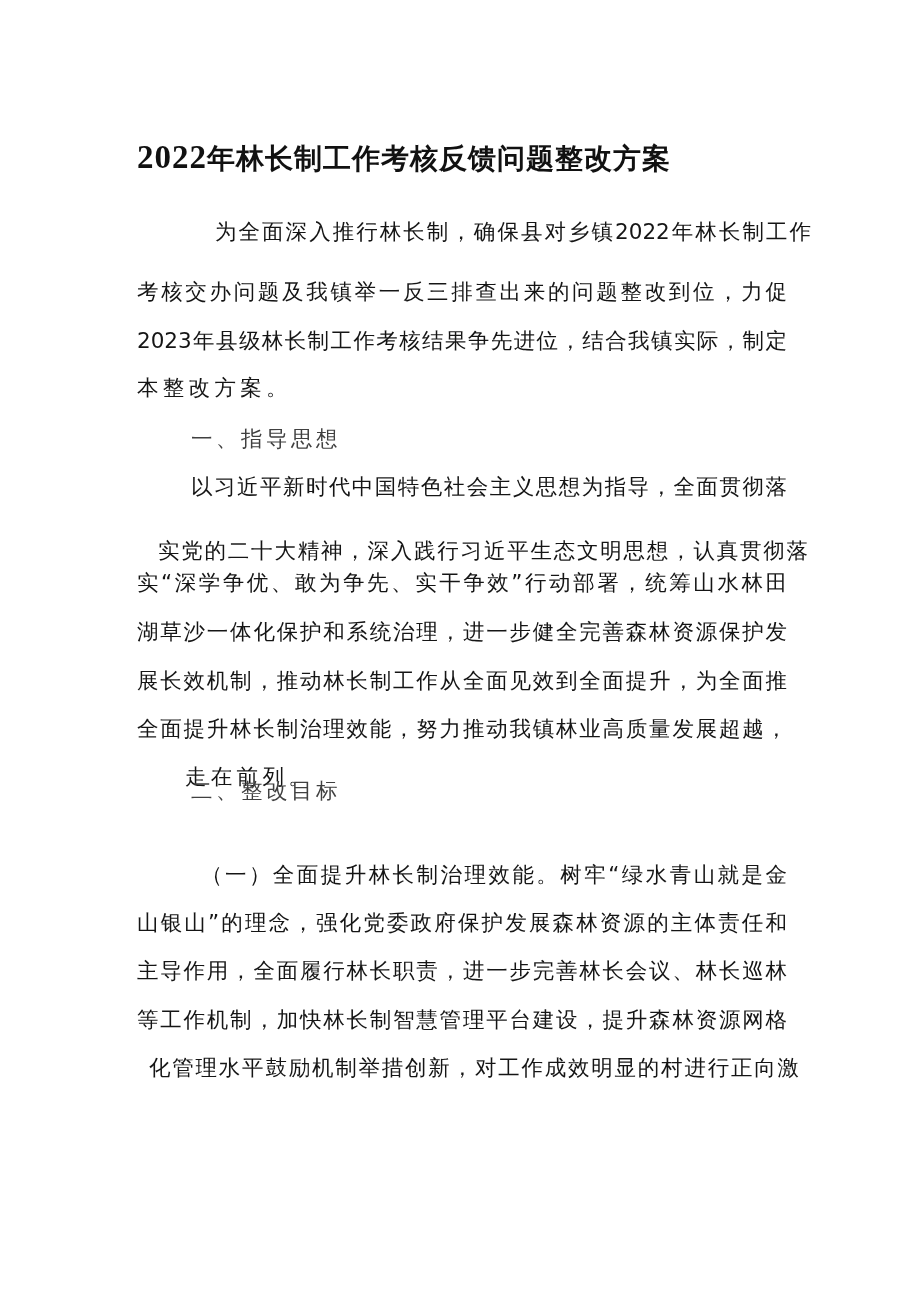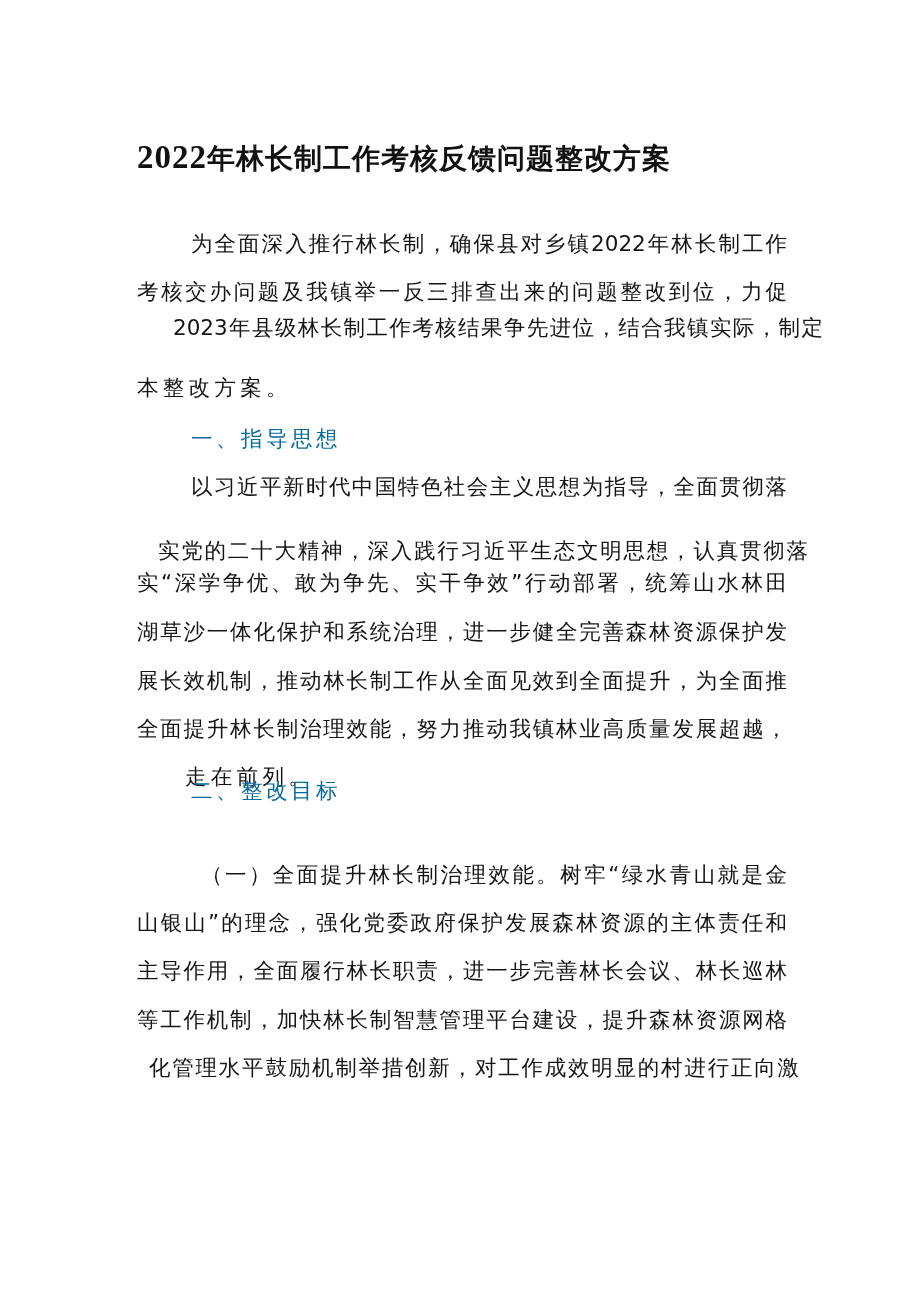--- a/index.html
+++ b/index.html
@@ -67,33 +67,33 @@
     }
     .heading {
       position: absolute;
       left: 54px;
       height: 30px;
       font-size: 21.5px;
       line-height: 30px;
       letter-spacing: 3.5px;
       white-space: nowrap;
       font-family: "DejaVu Sans", "Liberation Sans", sans-serif;
-      color: #0369a1;
+      color: #404040;
     }
   </style>
 </head>
 <body>
 
 <div class="page">
 
   <div class="title"><span class="num">2022</span><span>年林长制工作考核反馈问题整改方案</span></div>
 
-  <div class="line indent" style="top:229px;">为全面深入推行林长制，确保县对乡镇2022年林长制工作</div>
+  <div class="line indent" style="top:217px;margin-left:24px;">为全面深入推行林长制，确保县对乡镇2022年林长制工作</div>
   <div class="line" style="top:277px;">考核交办问题及我镇举一反三排查出来的问题整改到位，力促</div>
-  <div class="line" style="top:313px;margin-left:36px;">2023年县级林长制工作考核结果争先进位，结合我镇实际，制定</div>
+  <div class="line" style="top:326px;">2023年县级林长制工作考核结果争先进位，结合我镇实际，制定</div>
   <div class="line last" style="top:373px;">本整改方案。</div>
 
   <div class="heading" style="top:424px;">一、指导思想</div>
 
   <div class="line indent" style="top:472px;">以习近平新时代中国特色社会主义思想为指导，全面贯彻落</div>
   <div class="line" style="top:536px;margin-left:21px;">实党的二十大精神，深入践行习近平生态文明思想，认真贯彻落</div>
   <div class="line" style="top:568px;">实“深学争优、敢为争先、实干争效”行动部署，统筹山水林田</div>
   <div class="line" style="top:617px;">湖草沙一体化保护和系统治理，进一步健全完善森林资源保护发</div>
   <div class="line" style="top:666px;">展长效机制，推动林长制工作从全面见效到全面提升，为全面推</div>
   <div class="line" style="top:714px;">全面提升林长制治理效能，努力推动我镇林业高质量发展超越，</div>

